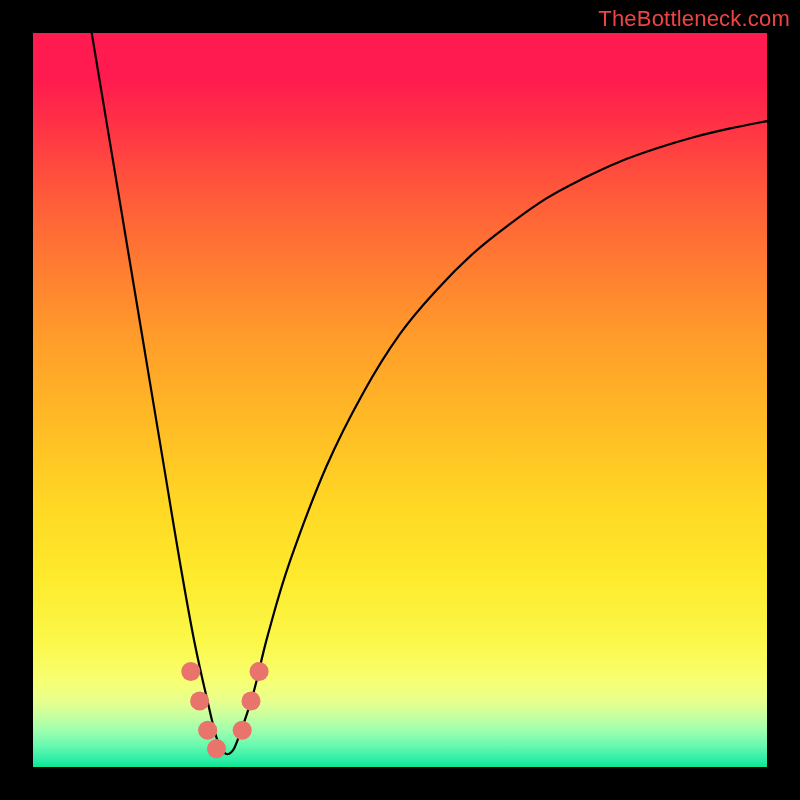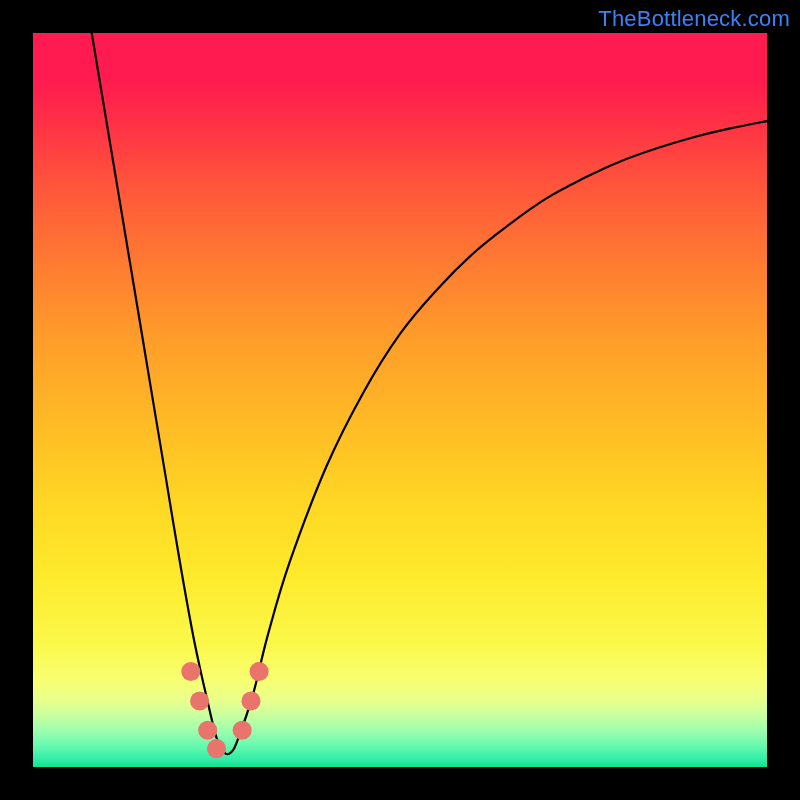--- a/index.html
+++ b/index.html
@@ -51,21 +51,21 @@
       #9effad 95%,
       #6bf9b0 97%,
       #2deea6 99%,
       #0ce592 100%
     );
   }
   .watermark {
     position: absolute;
     top: 6px;
     right: 10px;
-    color: #3b82f6;
+    color: #ef4444;
     font-size: 22px;
     letter-spacing: 0.2px;
     font-weight: 500;
   }
   svg.curve-layer {
     position: absolute;
     left: 0;
     top: 0;
     width: 100%;
     height: 100%;

